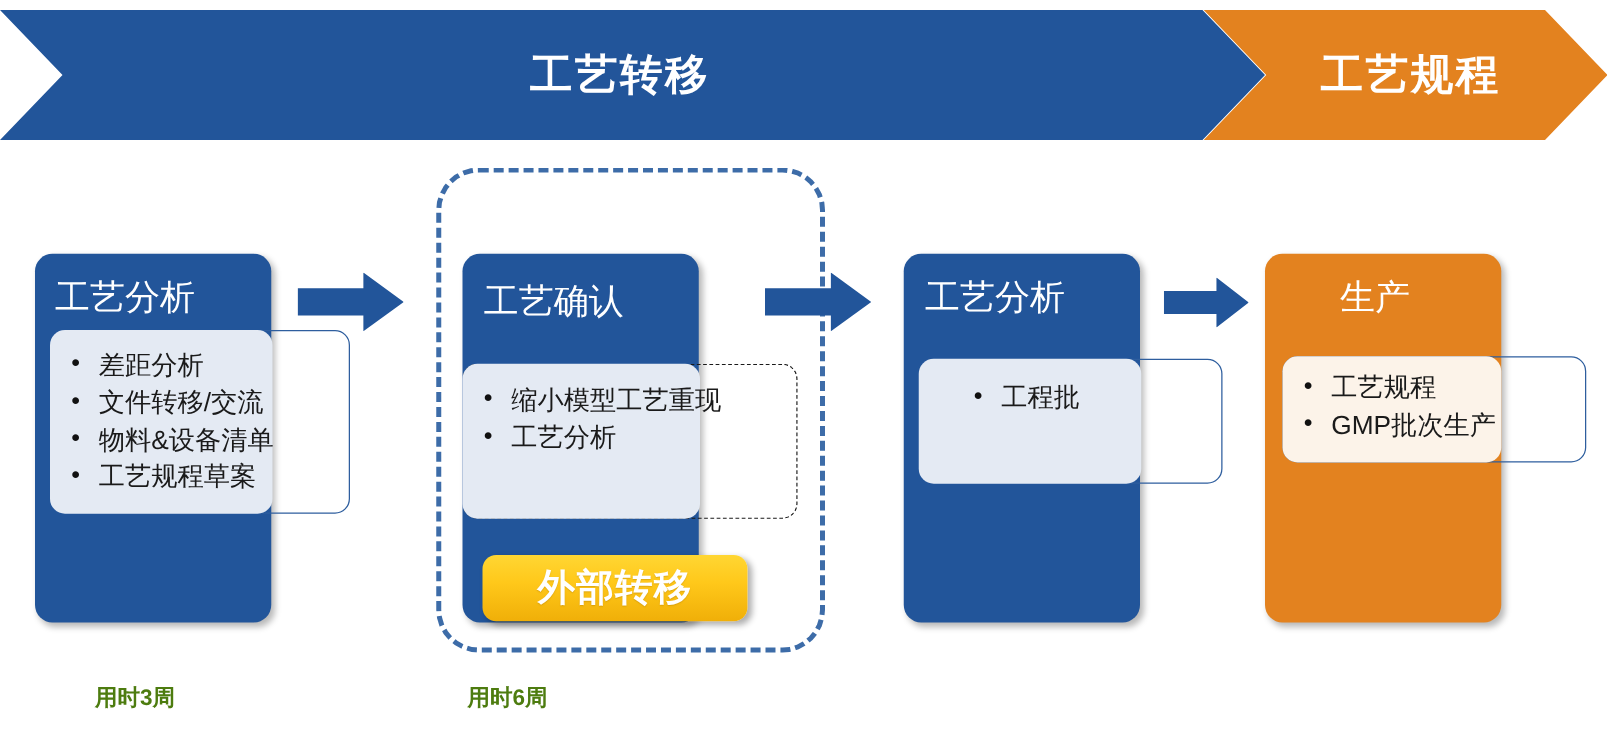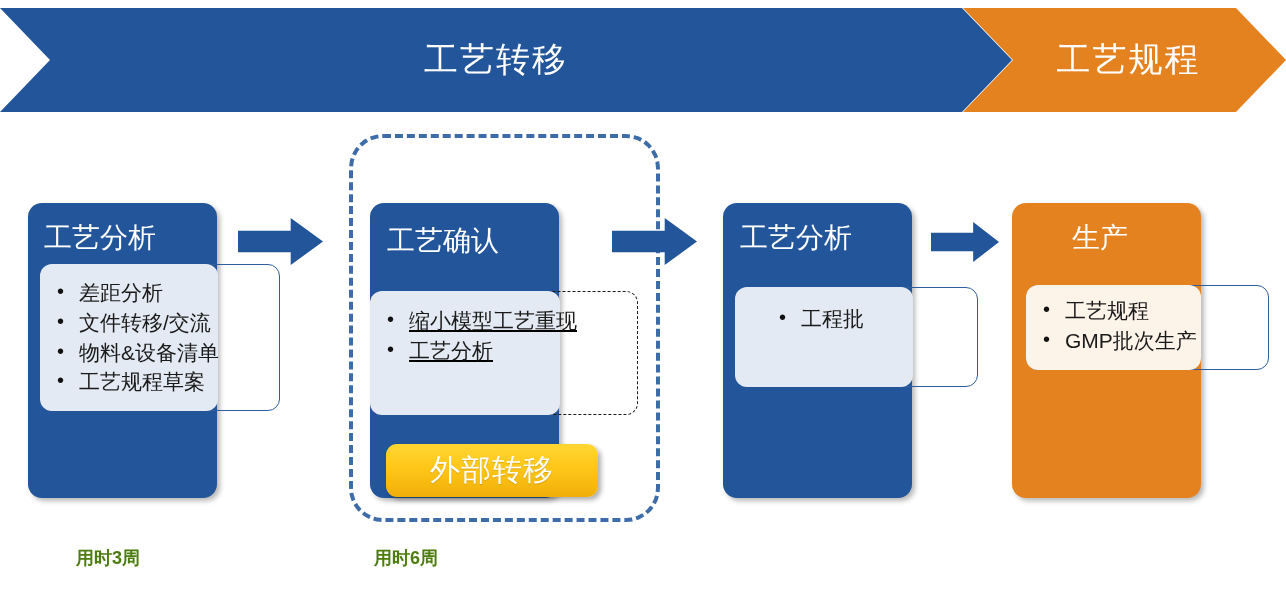--- a/index.html
+++ b/index.html
@@ -29,21 +29,21 @@
   }
   .chevron {
     position: absolute;
     top: 0;
     height: 104px;
     display: flex;
     align-items: center;
     justify-content: center;
     color: #ffffff;
     font-size: 34px;
-    font-weight: normal;
+    font-weight: bold;
     letter-spacing: 2px;
     text-align: center;
   }
   .chev-main {
     left: 0;
     width: 1012px;
     background: #22559A;
     clip-path: polygon(0 0, 962px 0, 1012px 52px, 962px 104px, 0 104px, 50px 52px);
   }
   .chev-main .chev-label { margin-left: -20px; }
@@ -129,21 +129,21 @@
   
   .badge {
     position: absolute;
     display: flex;
     align-items: center;
     justify-content: center;
     border-radius: 11px;
     background: linear-gradient(180deg, #FFD633 0%, #FFC81A 42%, #F0AF08 100%);
     color: #ffffff;
     font-size: 30px;
-    font-weight: normal;
+    font-weight: bold;
     letter-spacing: 1px;
     box-shadow: 3px 3px 5px rgba(0,0,0,0.32);
     text-shadow: 0 1px 1px rgba(160,110,0,0.35);
   }
 
   
   .duration {
     position: absolute;
     color: #4d7c0f;
     font-size: 18px;
@@ -176,21 +176,21 @@
       <li>文件转移/交流</li>
       <li>物料&amp;设备清单</li>
       <li>工艺规程草案</li>
     </ul>
   </div>
 
   <div class="block-arrow" style="left:238px; top:218px; width:85px; height:47px;"></div>
 
   <div class="stage-box blue" style="left:370px; top:203px; width:189px; height:295px;"></div>
   <div class="stage-title" style="left:387px; top:222px;">工艺确认</div>
-  <div class="callout dash-border" style="left:370px; top:291px; width:268px; height:124px;text-decoration:underline;">
+  <div class="callout dash-border" style="left:370px; top:291px; width:268px; height:124px;">
     <div class="tint blue-tint" style="width:190px;"></div>
     <ul style="padding:14px 0 0 14px;">
       <li>缩小模型工艺重现</li>
       <li>工艺分析</li>
     </ul>
   </div>
   <div class="badge" style="left:386px; top:444px; width:212px; height:53px;">
     <span>外部转移</span>
   </div>
 

